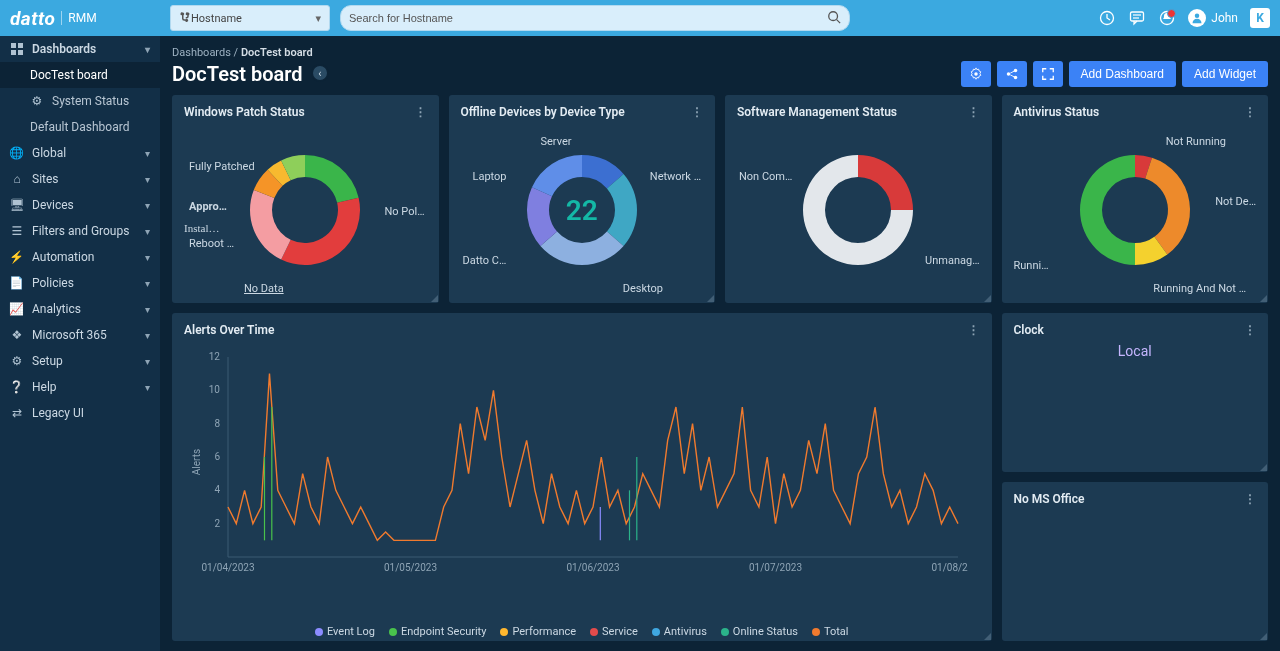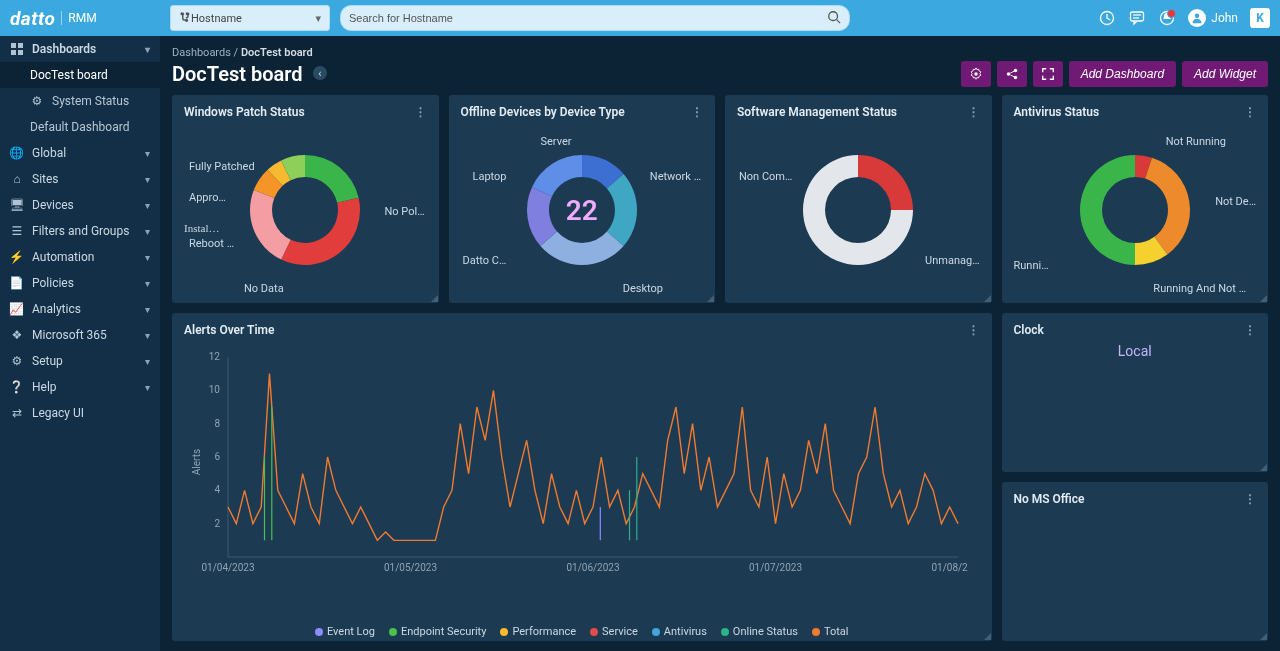--- a/index.html
+++ b/index.html
@@ -28,30 +28,30 @@
 .nav-item.sub.active { background:#0c2336; color:#fff; }
 .nav-item .chev { margin-left:auto; font-size:10px; color:#8ea4b5;}
 .nav-item .ico { width:14px; height:14px; display:flex; align-items:center; justify-content:center; color:#b0c3d2; }
 .collapse-btn { position:absolute; top:28px; left:151px; width:18px; height:18px; border-radius:50%; background:#2a4b64; color:#cbd8e3; display:flex; align-items:center; justify-content:center; font-size:11px; cursor:pointer; z-index:5; border:2px solid #0c2336;}
 .main { flex:1; padding:10px 12px; overflow:hidden; position:relative;}
 .crumbs { font-size:11px; color:#9db1c1; margin-bottom:2px;}
 .crumbs b{color:#d4dde5; font-weight:600;}
 .page-head { display:flex; align-items:center; margin-bottom:8px;}
 .page-title { font-size:20px; font-weight:600; color:#fff; }
 .page-actions { margin-left:auto; display:flex; gap:6px; }
-.pbtn { background:#701a75; color:#fff; border:none; border-radius:3px; padding:6px 12px; font-size:12px; cursor:pointer;font-style:italic; }
+.pbtn { background:#3b82f6; color:#fff; border:none; border-radius:3px; padding:6px 12px; font-size:12px; cursor:pointer; }
 .pbtn.icon { padding:6px 8px; min-width:28px; display:flex; align-items:center; justify-content:center;}
 .grid { display:grid; grid-template-columns:repeat(4,1fr); grid-auto-rows:auto; gap:10px; }
 .card { background:#1c3a52; border-radius:3px; padding:10px 12px 8px; position:relative; }
 .card::after{content:"";position:absolute;right:1px;bottom:1px;width:0;height:0;border-left:7px solid transparent;border-bottom:7px solid #5b7890;opacity:.6;}
 .card-h { display:flex; align-items:center; font-size:12px; font-weight:600; color:#e3ecf3; margin-bottom:6px;}
 .card-h .more { margin-left:auto; color:#8ea4b5; cursor:pointer;}
 .donut-wrap { display:flex; align-items:center; justify-content:center; height:170px; position:relative;}
 .donut-wrap svg { display:block; }
-.donut-center { position:absolute; font-size:28px; font-weight:600; color:#f0abfc; }
+.donut-center { position:absolute; font-size:28px; font-weight:600; color:#14b8a6; }
 .dlabel { position:absolute; font-size:11px; color:#cbd8e3; display:flex; align-items:center; gap:3px;}
 .wide { grid-column:span 3; }
 .alerts-body { height:290px; padding:4px 4px 0 4px; }
 .half-narrow{grid-column:4;}
 .big-num { font-size:42px; font-weight:600; color:#fff; text-align:center; padding:10px 0 6px;}
 .big-sub { text-align:center; font-size:14px; color:#c4b5fd; padding-bottom:10px;}
 .big-num.blue{color:#4fb3ff;font-size:40px;padding:16px 0 10px;}
 .legend-row{display:flex;flex-wrap:wrap;gap:10px 14px;justify-content:center;font-size:11px;margin-top:4px;}
 .leg-item{display:flex;align-items:center;gap:4px;color:#cbd8e3;}
 .leg-dot{width:8px;height:8px;border-radius:50%;}
@@ -243,30 +243,30 @@
               <path d="M38.801943824568774 64.90624365984826 A55 55 0 0 1 52.590499422599436 44.68214704935955 L67.55429965355967 60.80928822961573 A33 33 0 0 0 59.28116629474127 72.94374619590894 Z" fill="#f59427"></path>
               <path d="M52.590499422599436 44.68214704935955 A55 55 0 0 1 66.13639434853434 35.446712265366926 L75.68183660912061 55.268027359220156 A33 33 0 0 0 67.55429965355967 60.80928822961573 Z" fill="#f7b92f"></path>
               <path d="M66.13639434853434 35.446712265366926 A55 55 0 0 1 89.99999999999999 30 L90 52 A33 33 0 0 0 75.68183660912061 55.268027359220156 Z" fill="#8ecf5a"></path>
             </svg>
             <div class="dlabel" style="left: 5px; top: 35px;">
               <span>Fully Patched</span>
             </div>
             <div class="dlabel" style="right: 2px; top: 80px;">
               <span>No Pol…</span>
             </div>
-            <div class="dlabel" style="left: 5px; top: 66px;">
+            <div class="dlabel" style="left: 5px; top: 75px; font-weight: bold;">
               <span>Appro…</span>
             </div>
             <div class="dlabel" style="left: 0; top: 97px; font-family: Liberation Serif, serif;">
               <span>Instal…</span>
             </div>
             <div class="dlabel" style="left: 5px; top: 112px;">
               <span>Reboot …</span>
             </div>
-            <div class="dlabel" style="left: 60px; bottom: 0px;">
+            <div class="dlabel" style="left: 60px; bottom: 0px; text-decoration: underline;">
               <span>No Data</span>
             </div>
           </div>
       </div>
 
       <div class="card">
         <div class="card-h">
             <span>Offline Devices by Device Type</span>
             <span class="more">⋮</span>
           </div>

